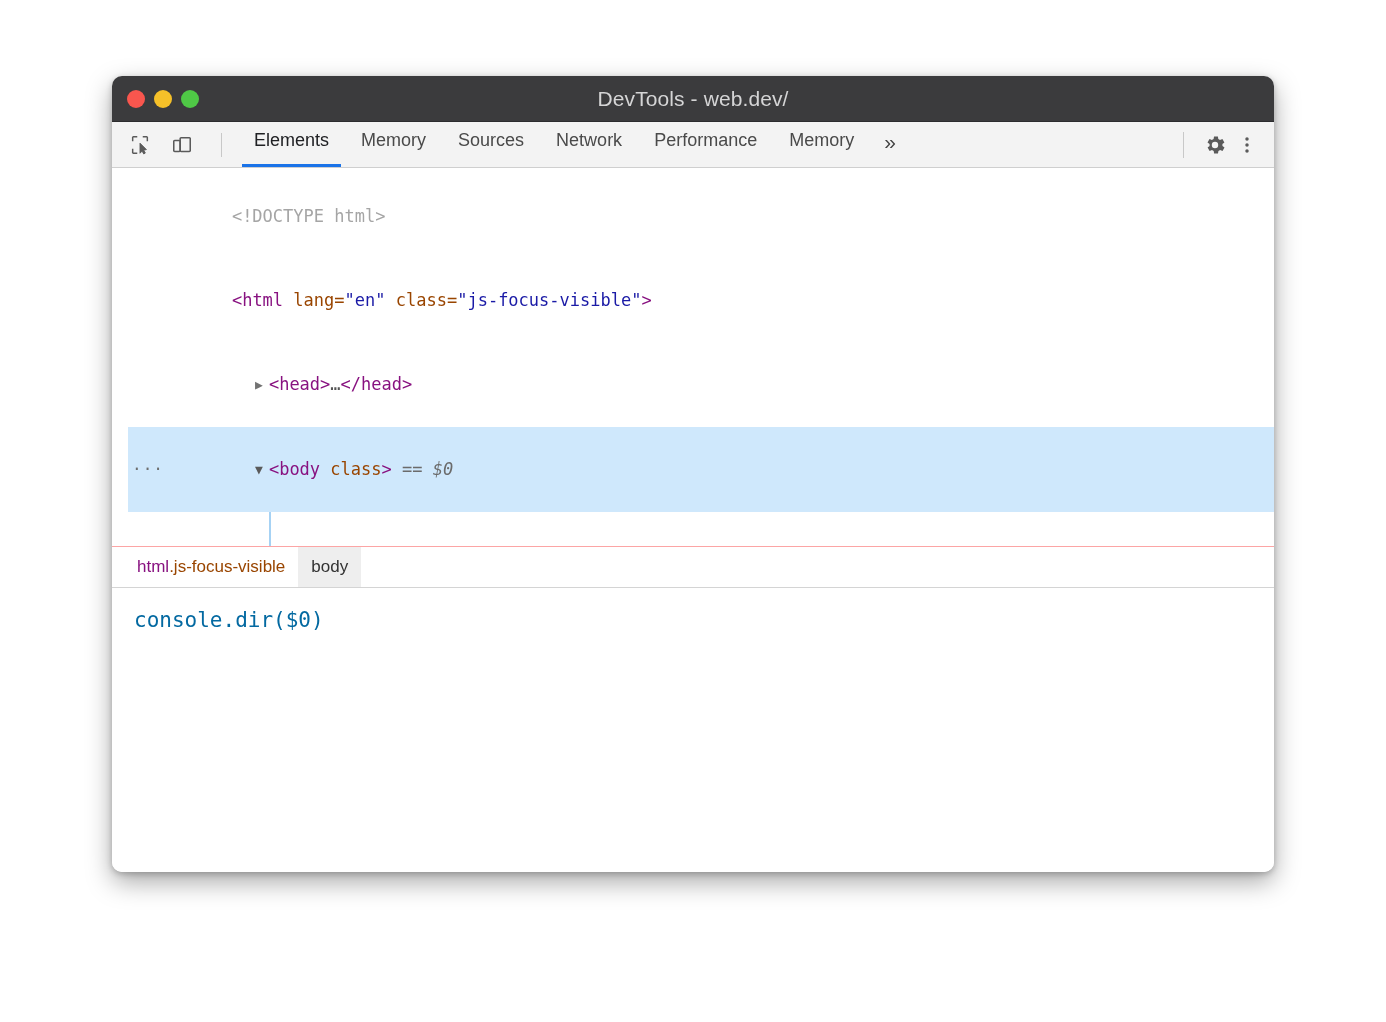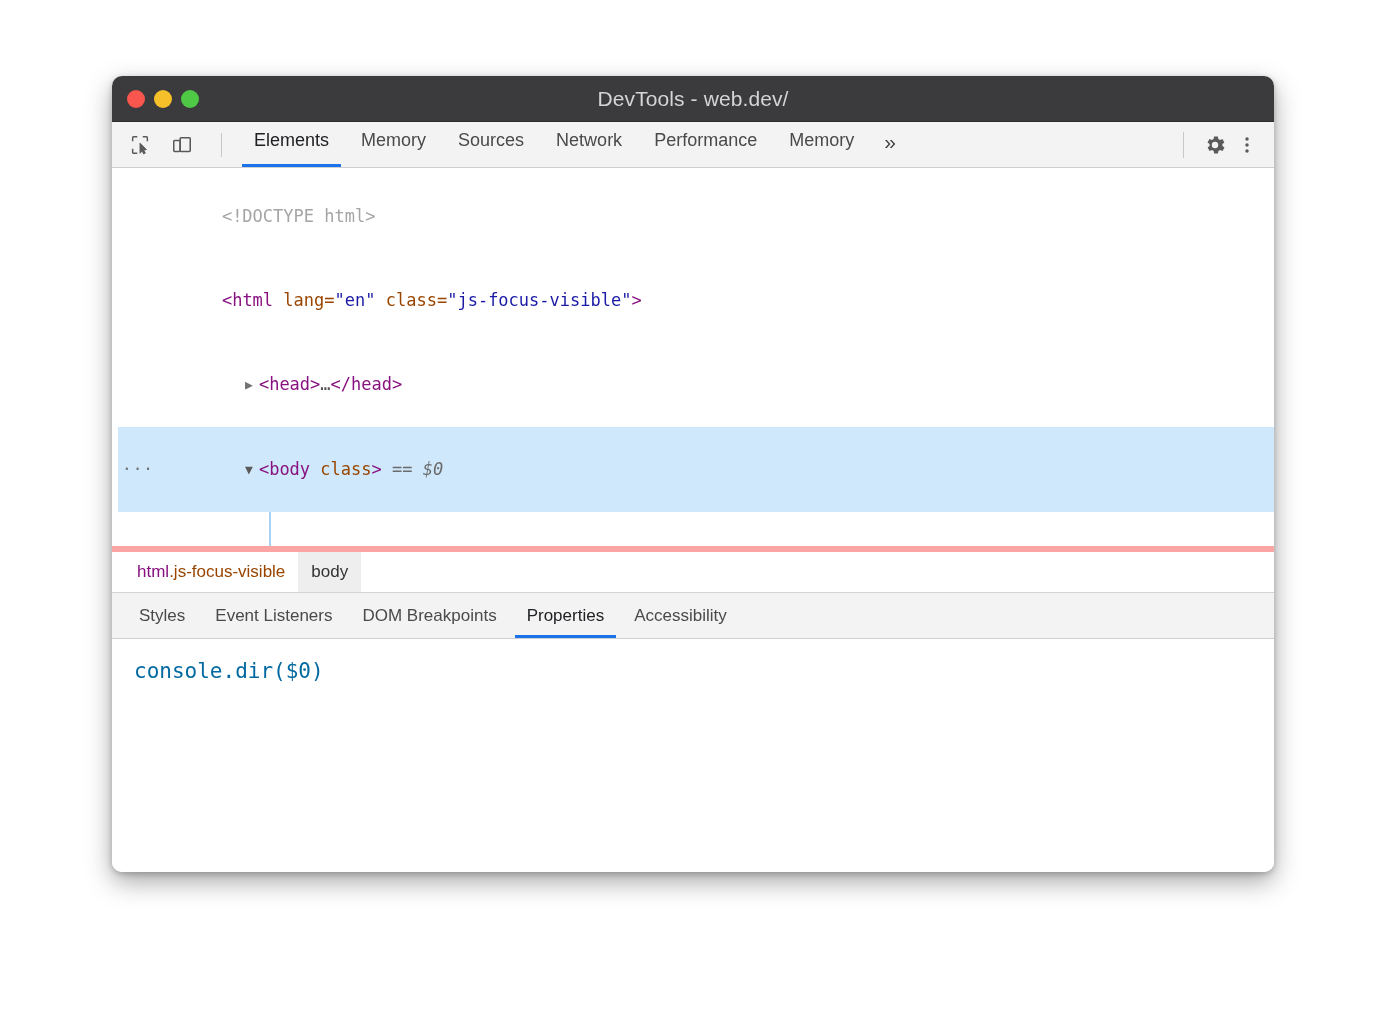--- a/index.html
+++ b/index.html
@@ -143,24 +143,24 @@
     margin-right: 12px;
   }
 
   
   .dom-tree {
     flex: 0 0 372px;
     background: #ffffff;
     font-family: "DejaVu Sans Mono", monospace;
     font-size: 17px;
     line-height: 28px;
-    padding: 6px 0 0 6px;
+    padding: 6px 0 0 16px;
     overflow: hidden;
     position: relative;
-    border-bottom: 6px solid #fca5a5;
+    border-bottom: 1px solid #fca5a5;
   }
   .node-row {
     position: relative;
     padding-left: 22px;
     white-space: pre-wrap;
     color: #303030;
   }
   .node-row.depth1 { padding-left: 22px; }
   .node-row.depth2 { padding-left: 45px; }
   .node-row.depth3 { padding-left: 68px; }
@@ -367,36 +367,19 @@
     <div class="breadcrumb">
       <div class="crumb">
         <span class="c-tag">html</span>
           <span class="c-cls">.js-focus-visible</span>
       </div>
       <div class="crumb selected">
         <span class="c-plain">body</span>
       </div>
     </div>
 
-    <div class="sidebar-tabs">
-      <div class="stab">
-          <span>Styles</span>
-        </div>
-      <div class="stab">
-          <span>Event Listeners</span>
-        </div>
-      <div class="stab">
-          <span>DOM Breakpoints</span>
-        </div>
-      <div class="stab active">
-          <span>Properties</span>
-        </div>
-      <div class="stab">
-          <span>Accessibility</span>
-        </div>
-    </div>
 
     <div class="panel-body">
       <p class="mono">console.dir($0)</p>
     </div>
 
   </div>
 </div>
 
 </body></html>

